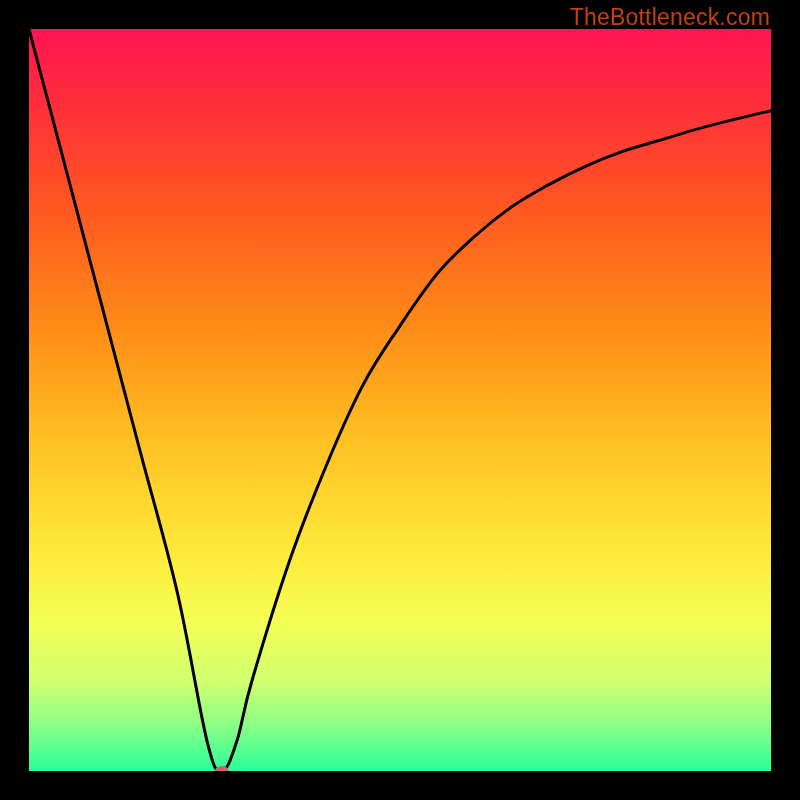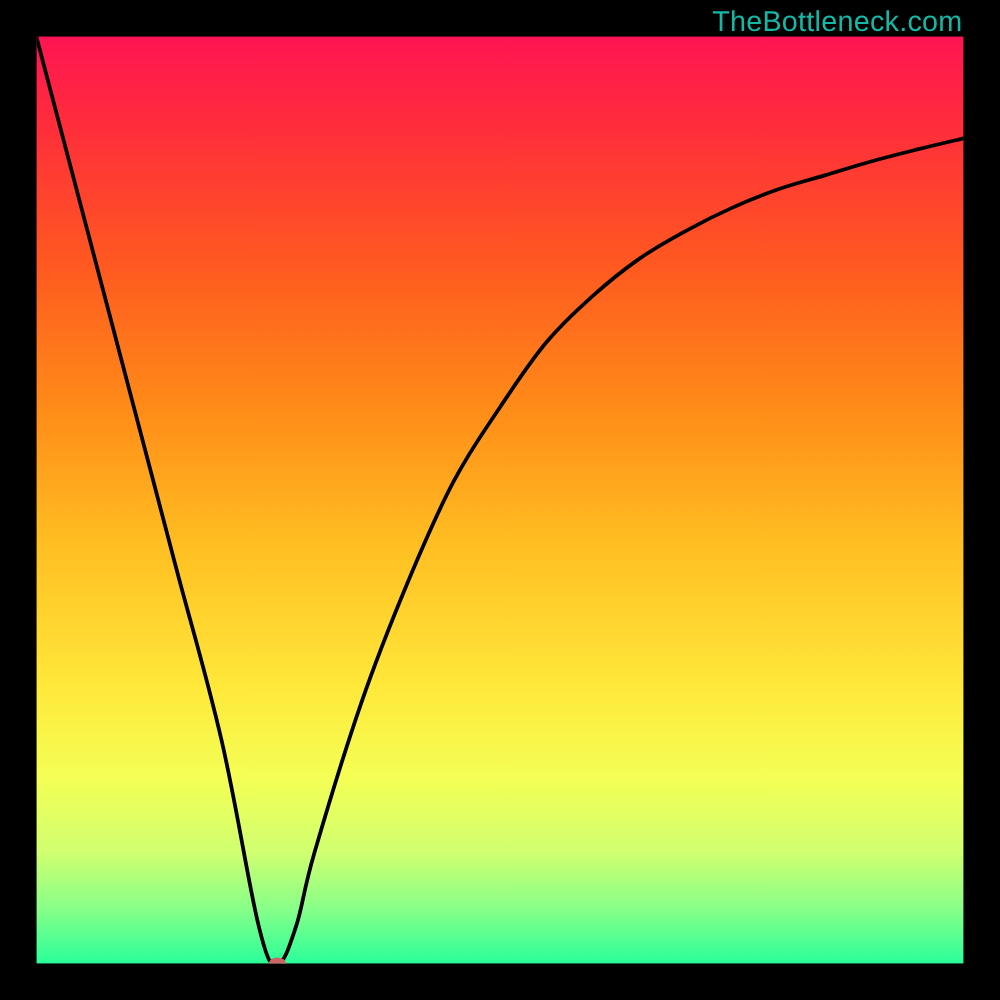--- a/index.html
+++ b/index.html
@@ -25,21 +25,21 @@
     width: 742px;
     height: 742px;
     overflow: hidden;
   }
   .watermark {
     position: absolute;
     top: 4px;
     right: 30px;
     font-family: Arial, Helvetica, sans-serif;
     font-size: 23px;
-    color: #14b8a6;
+    color: #c2410c;
     font-weight: 500;
     letter-spacing: 0.2px;
   }
   svg { display: block; }
 </style>
 </head>
 <body>
 
 <div class="frame">
   <div class="plot">

